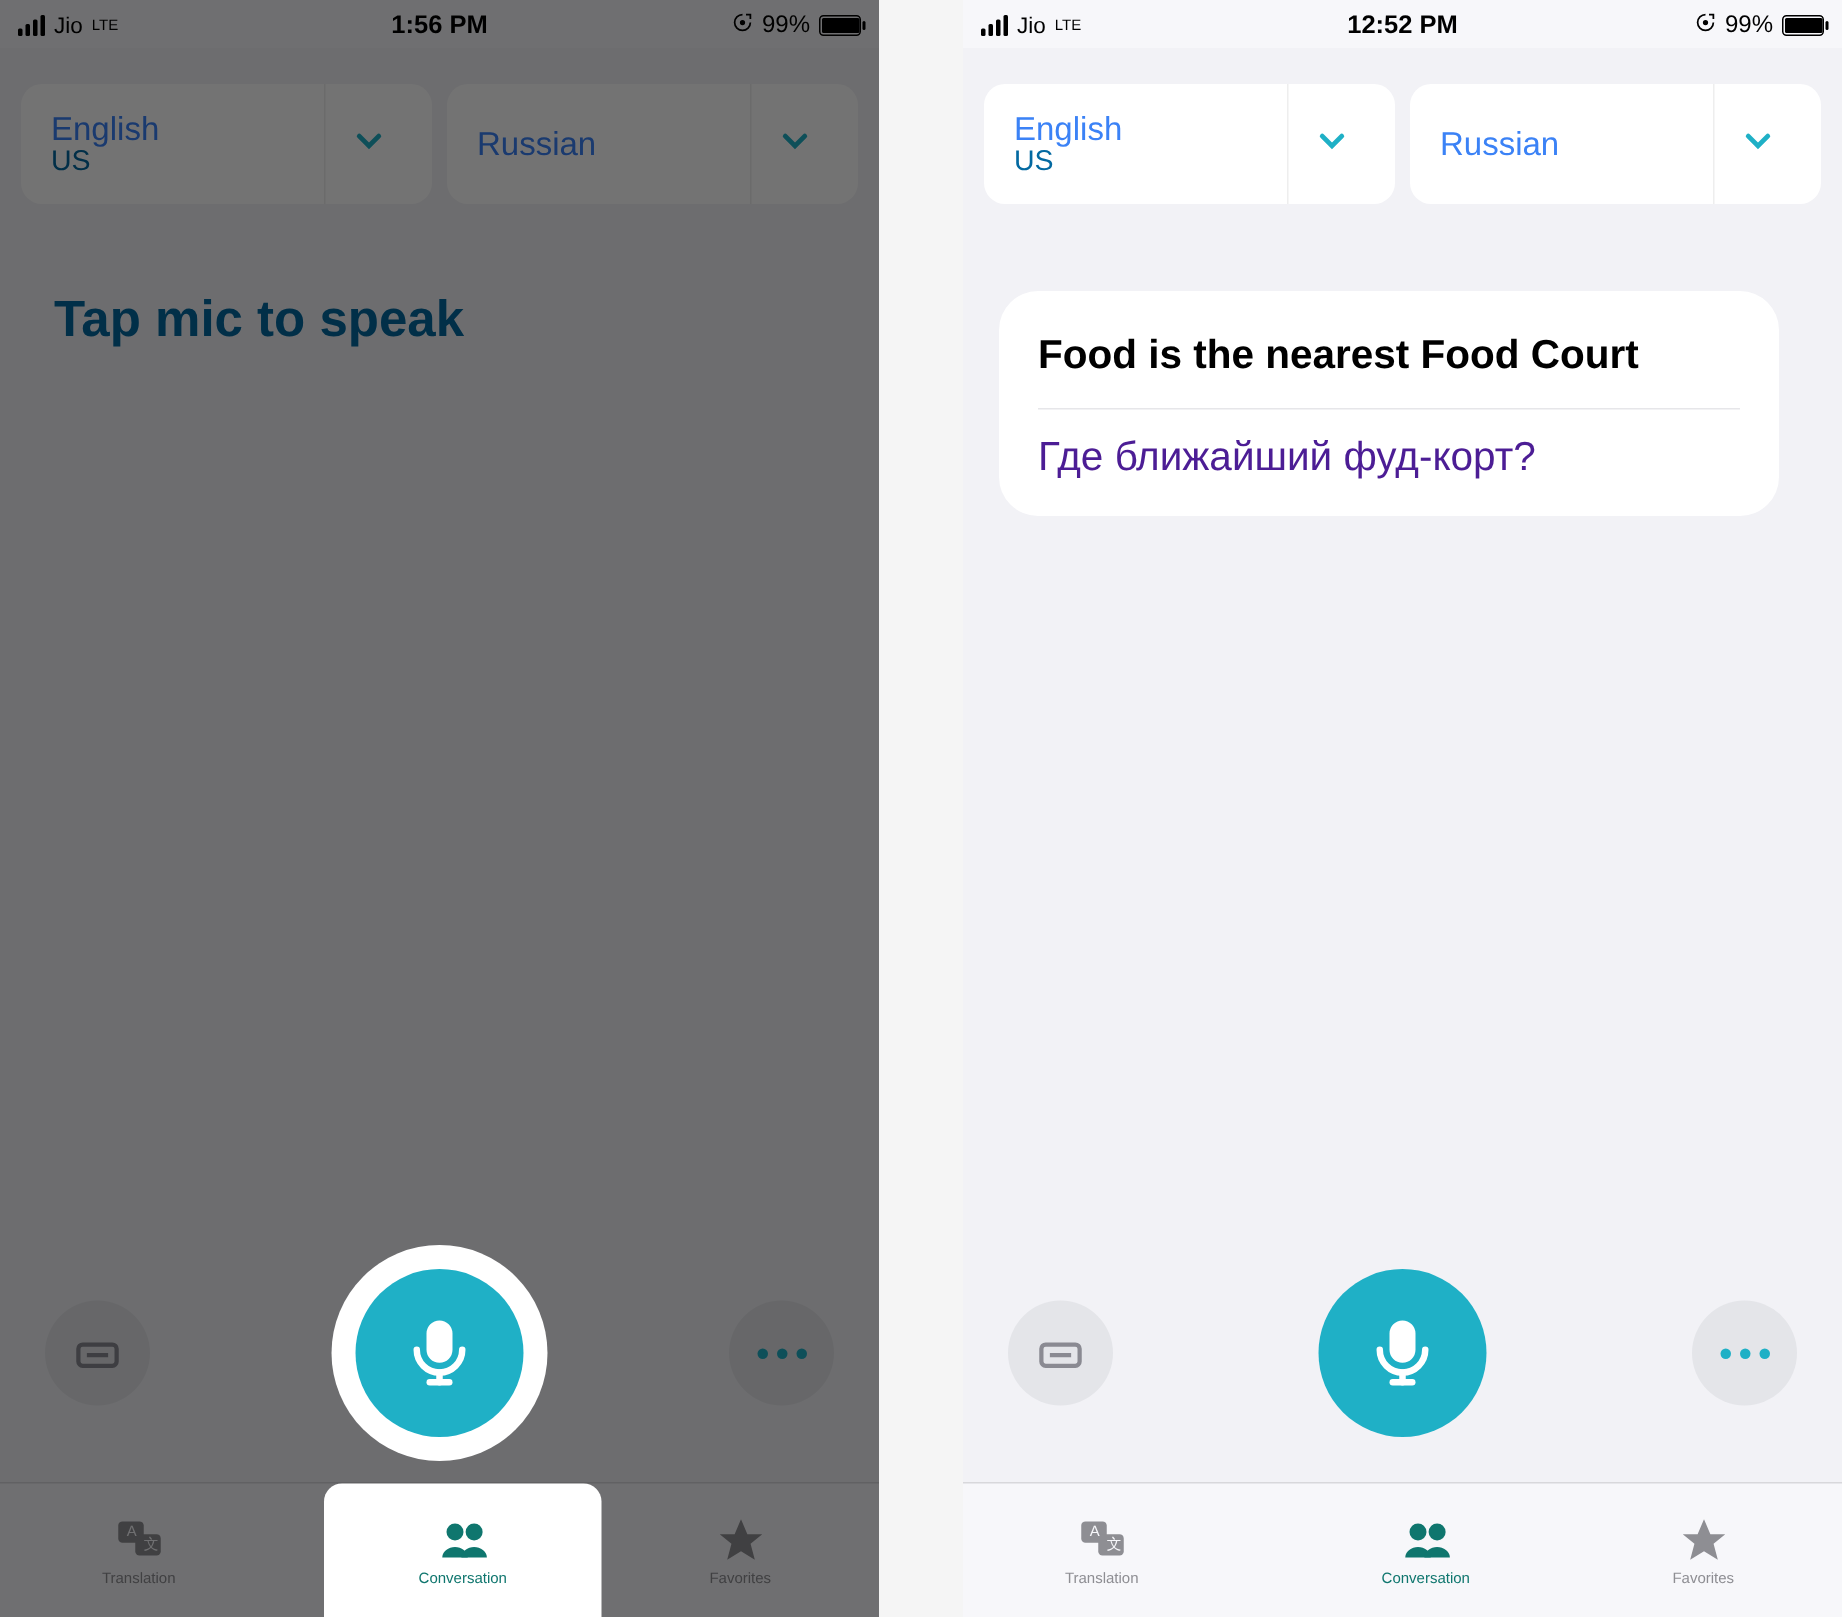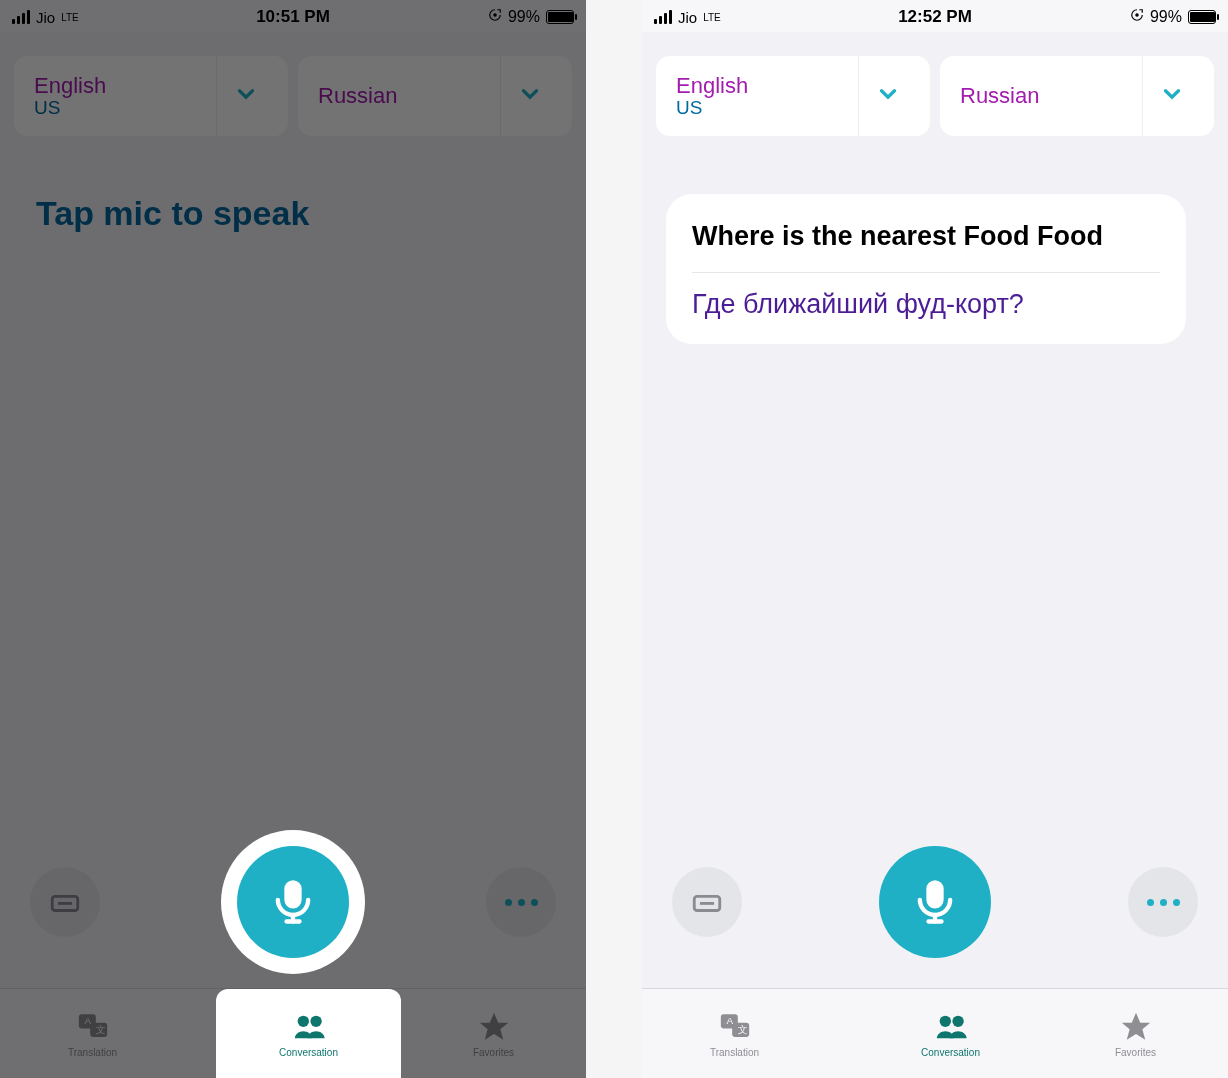--- a/index.html
+++ b/index.html
@@ -19,21 +19,21 @@
     .sb-time { font-size:17px; font-weight:600; position:absolute; left:50%; transform:translateX(-50%); }
     .battery { width:28px; height:14px; border:1.5px solid #000; border-radius:3px; position:relative; }
     .battery::after { content:""; position:absolute; right:-4px; top:3px; width:2px; height:6px; background:#000; border-radius:1px; }
     .battery .fill { position:absolute; left:1px; top:1px; bottom:1px; width:96%; background:#000; border-radius:1px; }
     .lock-icon svg { width:14px; height:14px; }
 
     
     .lang-row { display:flex; gap:10px; padding: 24px 14px 18px 14px; }
     .lang-select { flex:1; background:#fff; border-radius:14px; height:80px; display:flex; align-items:center; padding: 0 14px 0 20px; position:relative; }
     .lang-text { display:flex; flex-direction:column; }
-    .lang-name { font-size:22px; font-weight:500; color:#a21caf; }
+    .lang-name { font-size:22px; font-weight:500; color:#3b82f6; }
     .lang-sub { font-size:19px; color:#0369a1; margin-top:-2px; }
     .lang-chevron-box { width:58px; height:100%; display:flex; align-items:center; justify-content:center; margin-left:auto; border-left:1px solid #eee; }
     .lang-chevron { color:#1fb0c6; }
 
     
     .hint { font-size:34px; font-weight:700; color:#0369a1; padding: 40px 36px; }
 
     
     .content-area { flex:1; padding: 40px 24px 0 24px; }
     .bubble { background:#fff; border-radius:26px; padding: 26px 26px 22px 26px; max-width: 520px; }
@@ -65,21 +65,21 @@
     <div class="sb-left">
       <div class="signal">
           <span></span>
           <span></span>
           <span></span>
           <span></span>
         </div>
       <span class="sb-carrier">Jio</span>
       <span class="sb-network">LTE</span>
     </div>
-    <span class="sb-time">10:51 PM</span>
+    <span class="sb-time">1:56 PM</span>
     <div class="sb-right">
       <span class="lock-icon"><svg viewBox="0 0 24 24" fill="none" stroke="#000" stroke-width="2">
             <path d="M12 3a9 9 0 1 0 9 9"></path>
             <path d="M21 8V3h-5"></path>
             <circle cx="12" cy="12" r="2" fill="#000"></circle>
           </svg></span>
       <span>99%</span>
       <div class="battery">
           <div class="fill"></div>
         </div>
@@ -211,21 +211,21 @@
       <div class="lang-chevron-box">
           <span class="lang-chevron"><svg width="26" height="26" viewBox="0 0 24 24" fill="none" stroke="currentColor" stroke-width="3" stroke-linecap="round">
               <polyline points="6 9 12 15 18 9"></polyline>
             </svg></span>
         </div>
     </div>
   </div>
 
   <div class="content-area">
     <div class="bubble">
-      <div class="src">Where is the nearest Food Food</div>
+      <div class="src">Food is the nearest Food Court</div>
       <hr>
       <div class="dst">Где ближайший фуд-корт?</div>
     </div>
   </div>
 
   <div class="controls">
     <div class="ctl-circle">
       <svg width="34" height="34" viewBox="0 0 24 24" fill="none" stroke="currentColor" stroke-width="2">
           <rect x="3" y="8" width="18" height="10" rx="2"></rect>
           <line x1="7" y1="13" x2="17" y2="13"></line>

